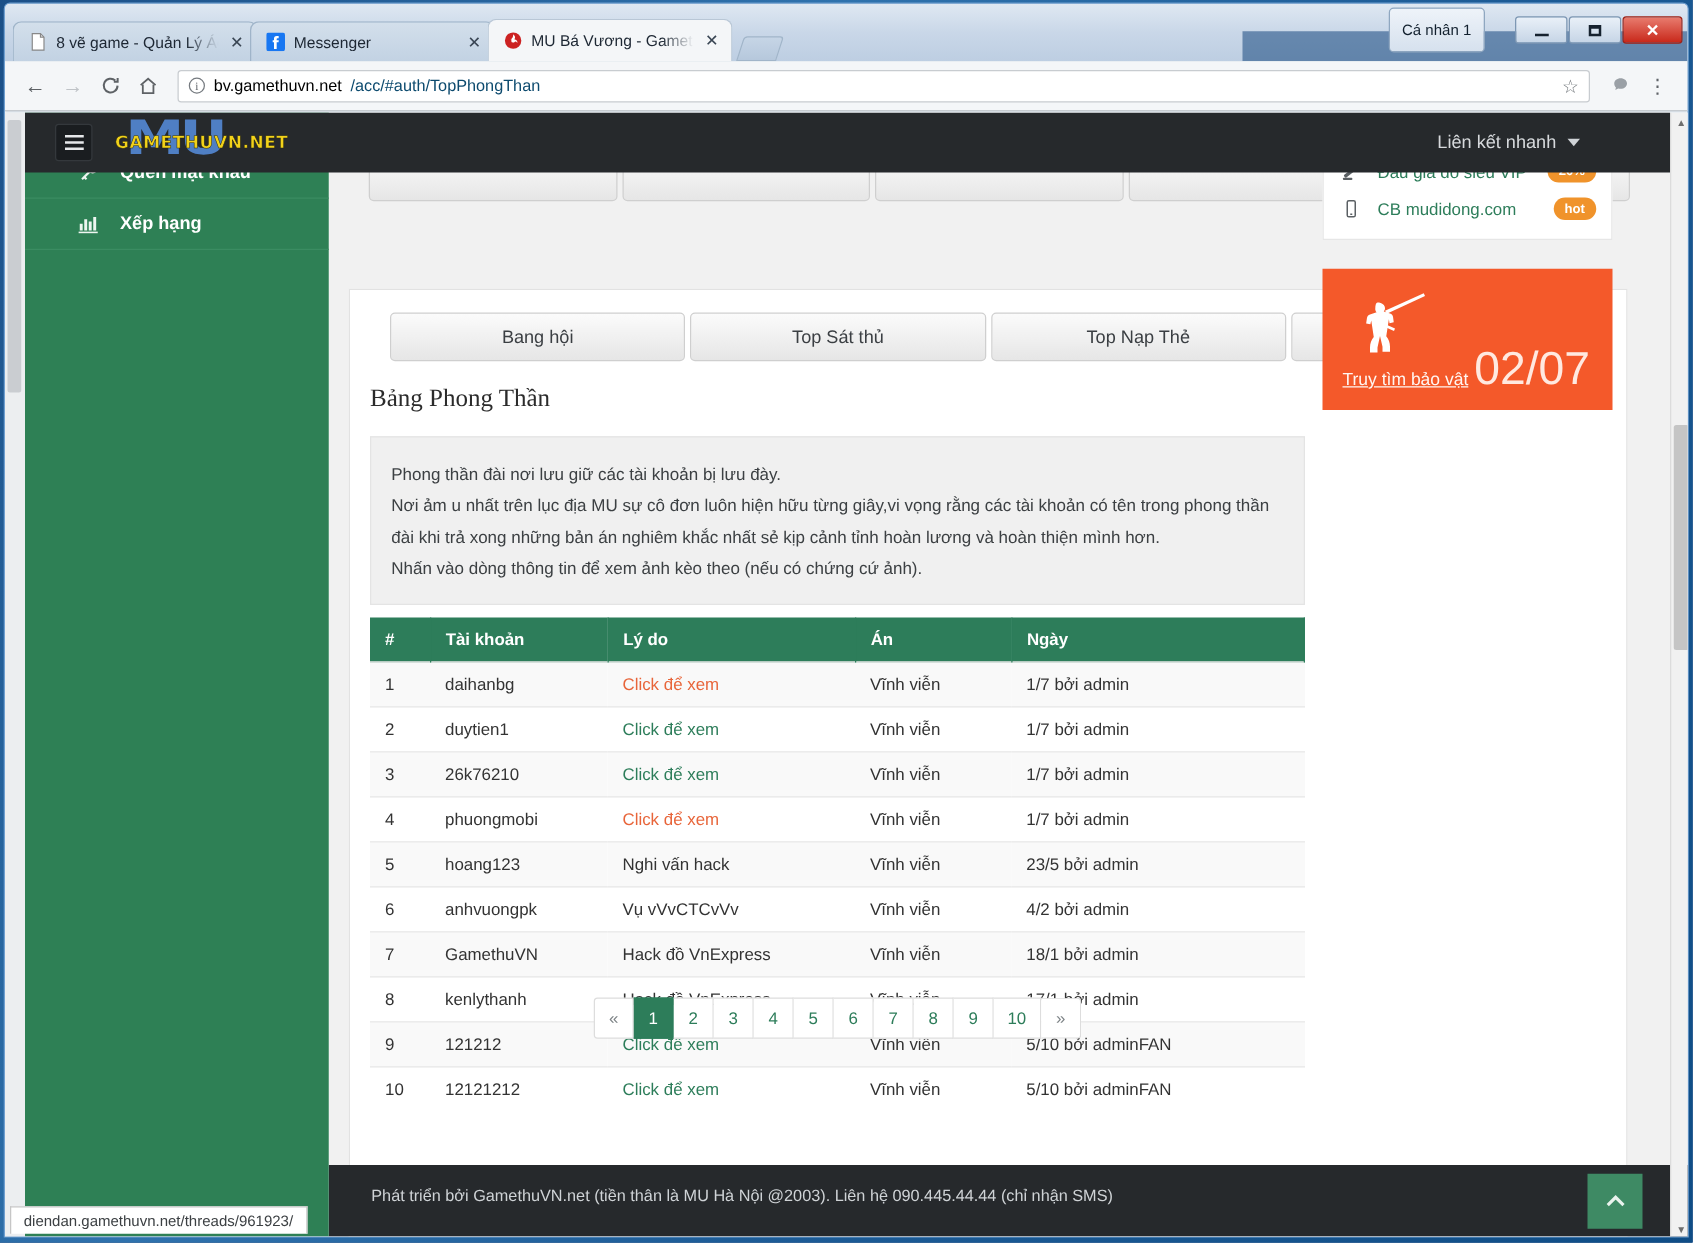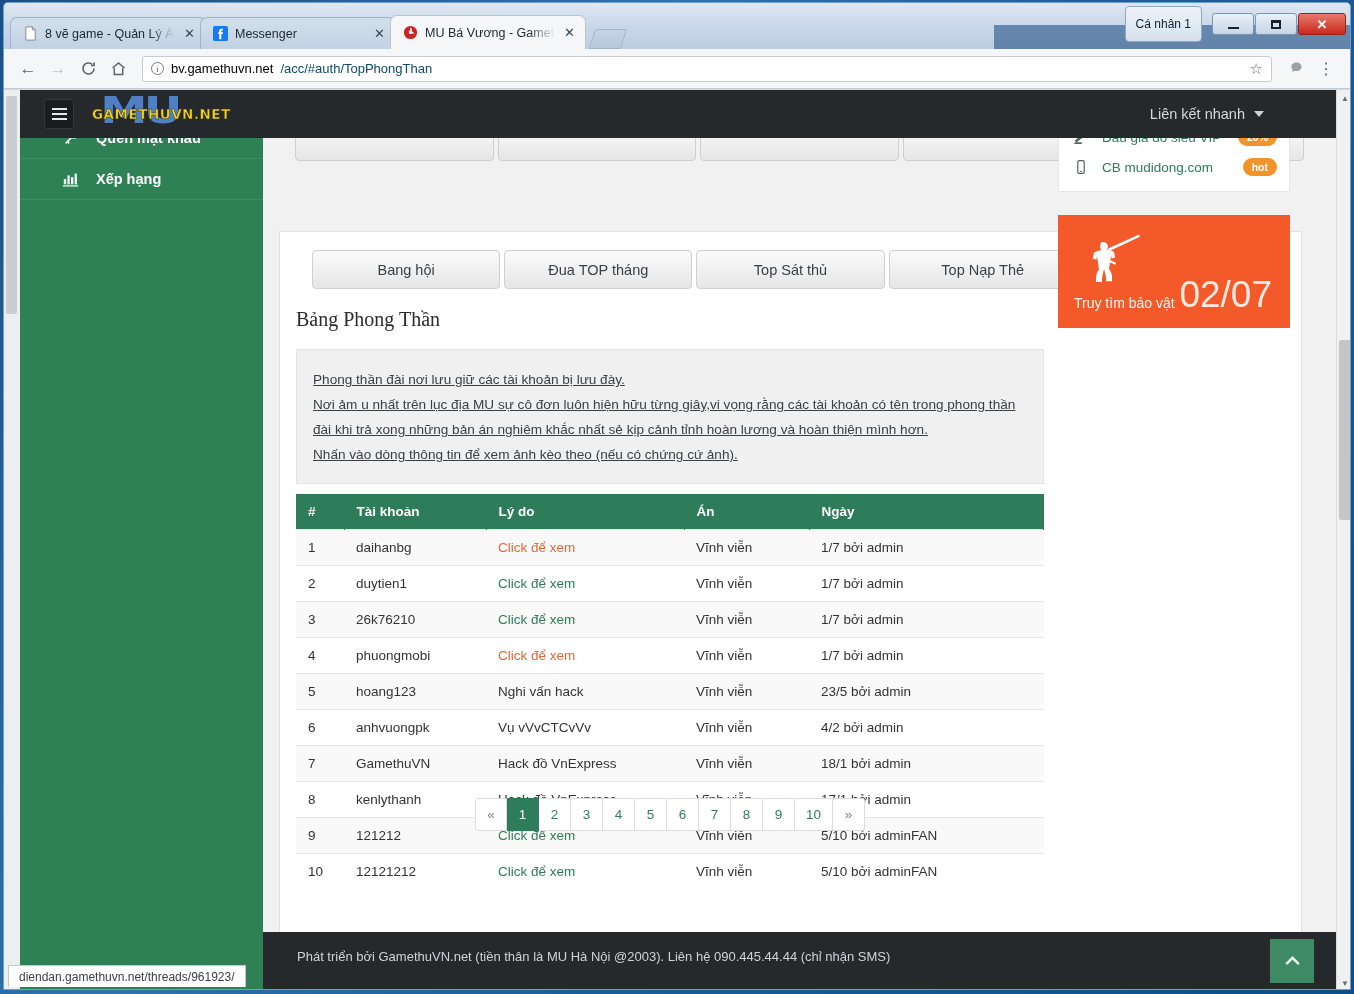--- a/index.html
+++ b/index.html
@@ -57,21 +57,21 @@
     background: linear-gradient(180deg,#c6d5e6,#b6c8dc);
     border: 1px solid #a1b5c9; border-radius: 3px 3px 0 0;
     transform: skewX(-18deg);
   }
   #bg-page {
     position: absolute; left: 990px; top: 22px; width: 356px; height: 24px;
     background: #16477e; opacity: .55;
   }
   #winbtns { position: absolute; right: 4px; top: 3px; display: flex; align-items: center; gap: 0; }
   #profile-btn {
-    height: 36px; padding: 12px 10px; margin-right: 9px;
+    height: 36px; padding: 12px 10px; margin-right: 23px;
     display: flex; align-items: center;
     background: linear-gradient(180deg,#eef3f9,#d6e1ee);
     border: 1px solid #8fa7c0; border-radius: 4px;
     font-size: 12px; color: #12202e;
   }
   .wbtn {
     width: 42px; height: 22px; margin-left: 1px;
     display: flex; align-items: center; justify-content: center;
     background: linear-gradient(180deg,#e9f0f8,#c6d5e6);
     border: 1px solid #7d97b3; border-radius: 3px;
@@ -205,21 +205,21 @@
   #page-title {
     position: absolute; left: 16px; top: 76px;
     font-family: "Liberation Serif", serif; font-size: 20px; color: #2b2b2b;
     font-weight: normal;
   }
 
   #notice {
     position: absolute; left: 16px; top: 117px; width: 748px;
     background: #f0f0f0; border: 1px solid #e4e4e4;
     padding: 17px 16px 16px;
-    font-size: 13.6px; color: #3c4043; line-height: 25px; text-decoration: underline;
+    font-size: 13.6px; color: #3c4043; line-height: 25px;
   }
 
   
   #ptable {
     position: absolute; left: 16px; top: 262px; width: 748px;
     border-collapse: collapse; font-size: 13.5px;
   }
   #ptable th {
     background: #2d7d5a; color: #fff; text-align: left;
     padding: 10px 12px; font-size: 13.5px; font-weight: bold;
@@ -266,21 +266,21 @@
     font-size: 10.5px; font-weight: bold; border-radius: 9px; padding: 3px 9px;
   }
   #promo {
     position: absolute; top: 125px; left: 0; width: 232px; height: 113px;
     background: #f4592a; color: #fff;
   }
   #promo .date {
     position: absolute; right: 18px; top: 26px;
     font-size: 37px; color: #ffe9e0; font-weight: normal; margin-top: 33px;
   }
-  #promo .cap { position: absolute; left: 16px; bottom: 17px; font-size: 14px; color: #fff6f2; }
+  #promo .cap { position: absolute; left: 16px; bottom: 17px; font-size: 14px; color: #fff6f2; text-decoration: underline; }
   #promo .ico { position: absolute; left: 24px; top: 17px; }
 
   
   #footer {
     position: absolute; left: 0; bottom: 0; width: 1316px; height: 59px;
     background: #26292c; color: #cfd3d6; font-size: 13px;
     padding: 17px 0 0 34px;
   }
   #totop {
     position: absolute; right: 22px; bottom: 8px; width: 44px; height: 44px;
@@ -439,21 +439,20 @@
             <div class="tbtn"></div>
             <div class="tbtn"></div>
           </div>
         </div>
 
         <div id="card">
 
           <div id="tabrow-main">
             <div class="tabrow">
               <div class="tbtn">Bang hội</div>
-              <div class="tbtn">Đua TOP tháng</div>
               <div class="tbtn">Top Sát thủ</div>
               <div class="tbtn">Top Nạp Thẻ</div>
               <div class="tbtn">Phong Thần</div>
             </div>
           </div>
 
           <h1 id="page-title">Bảng Phong Thần</h1>
 
           <div id="notice">
             <div>Phong thần đài nơi lưu giữ các tài khoản bị lưu đày.</div>

